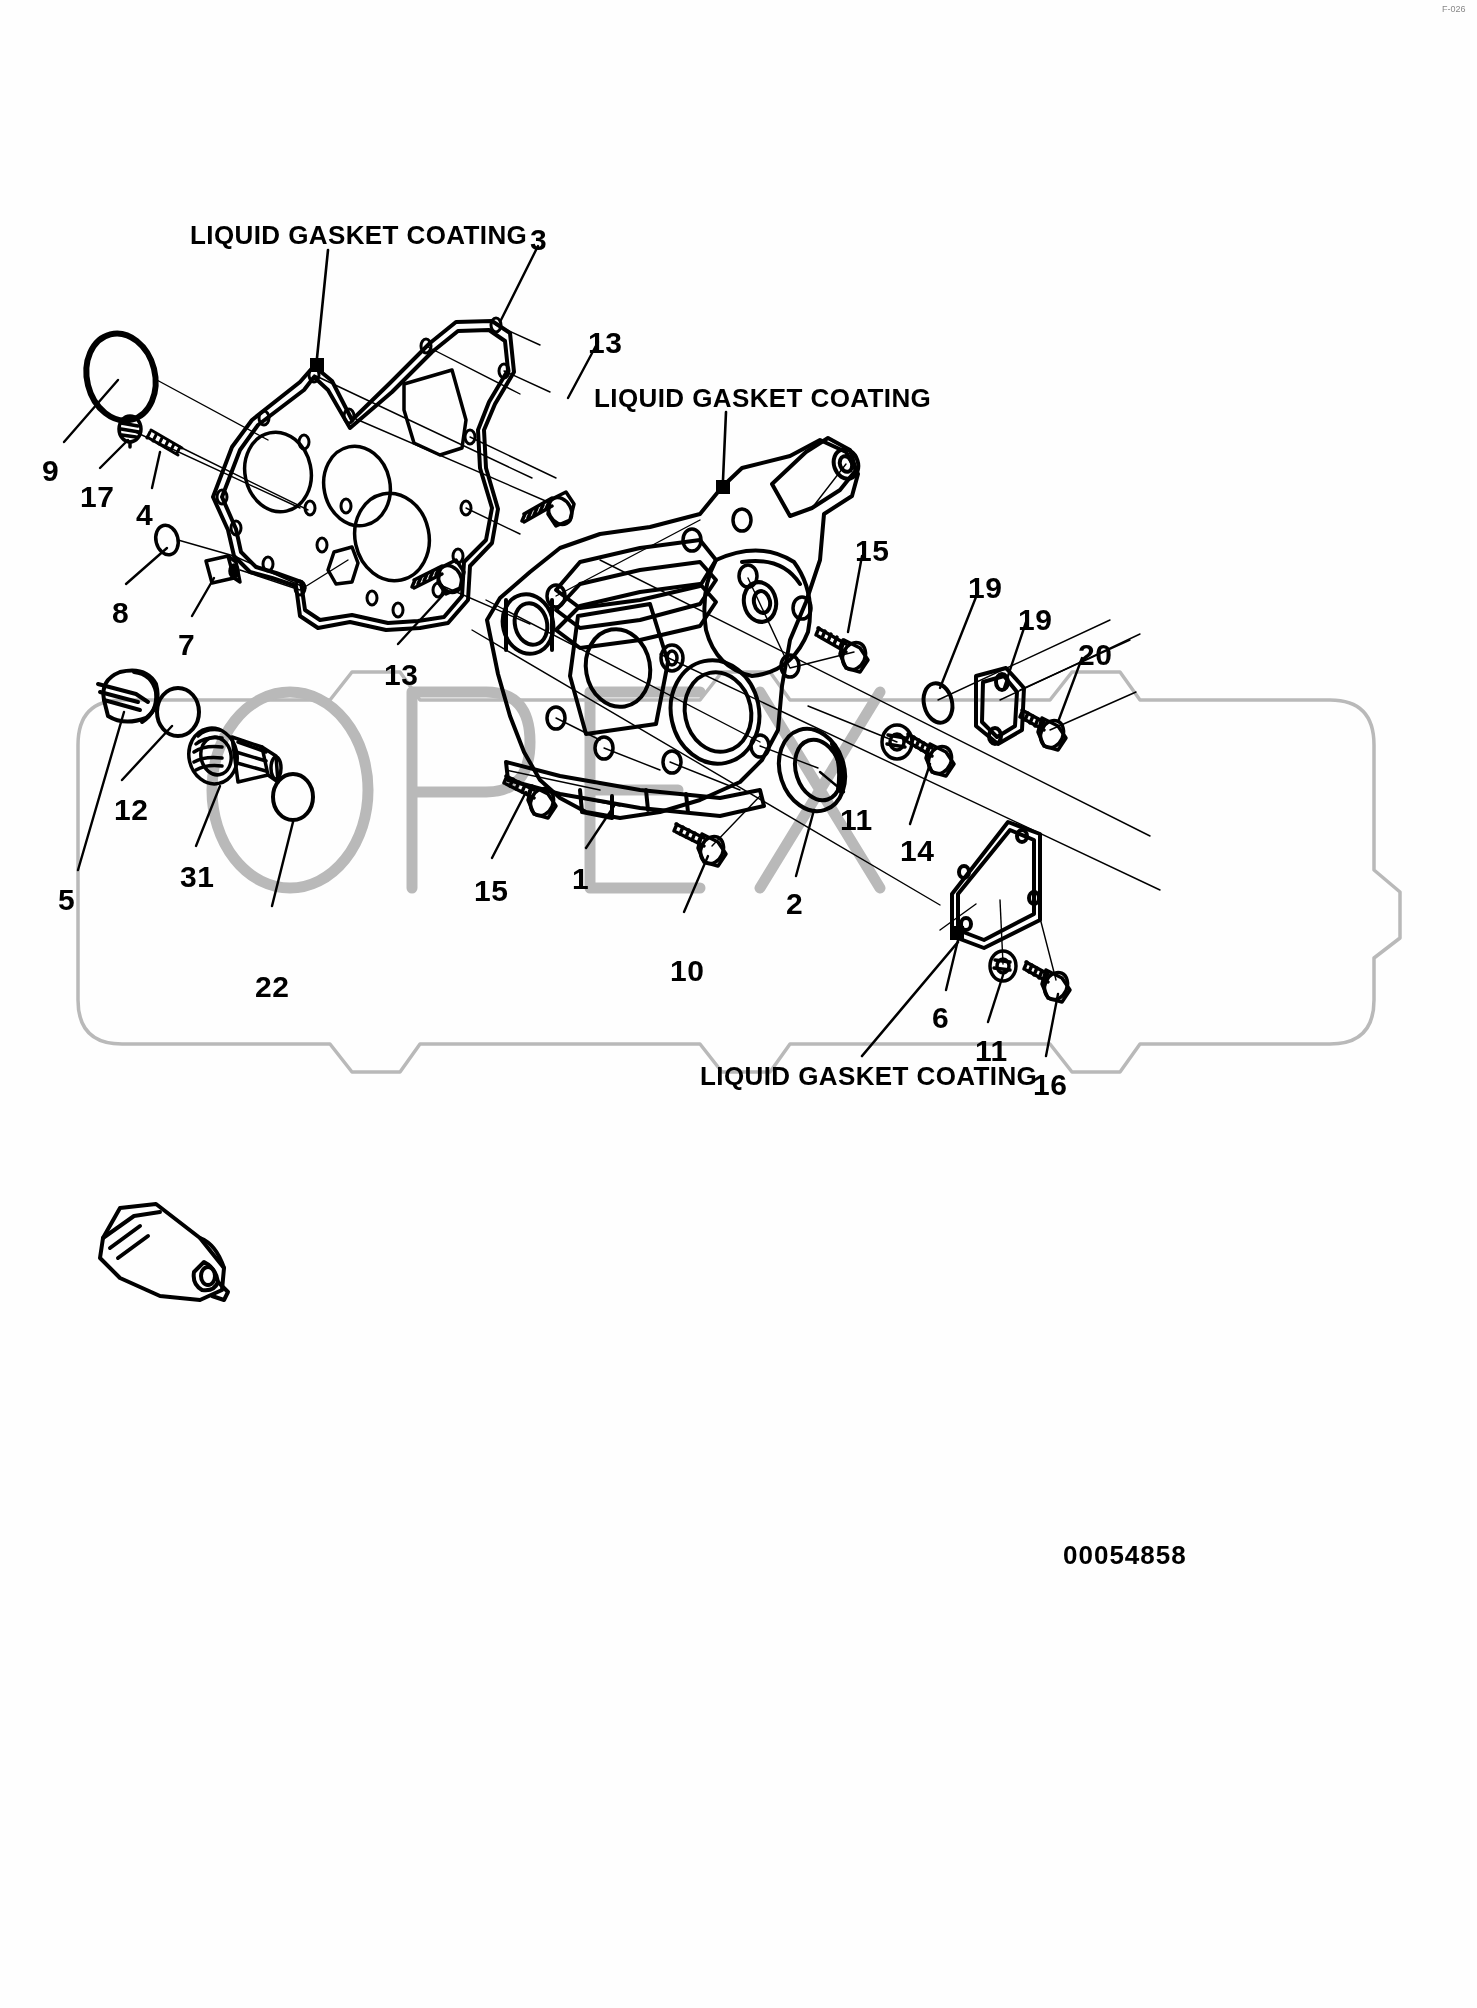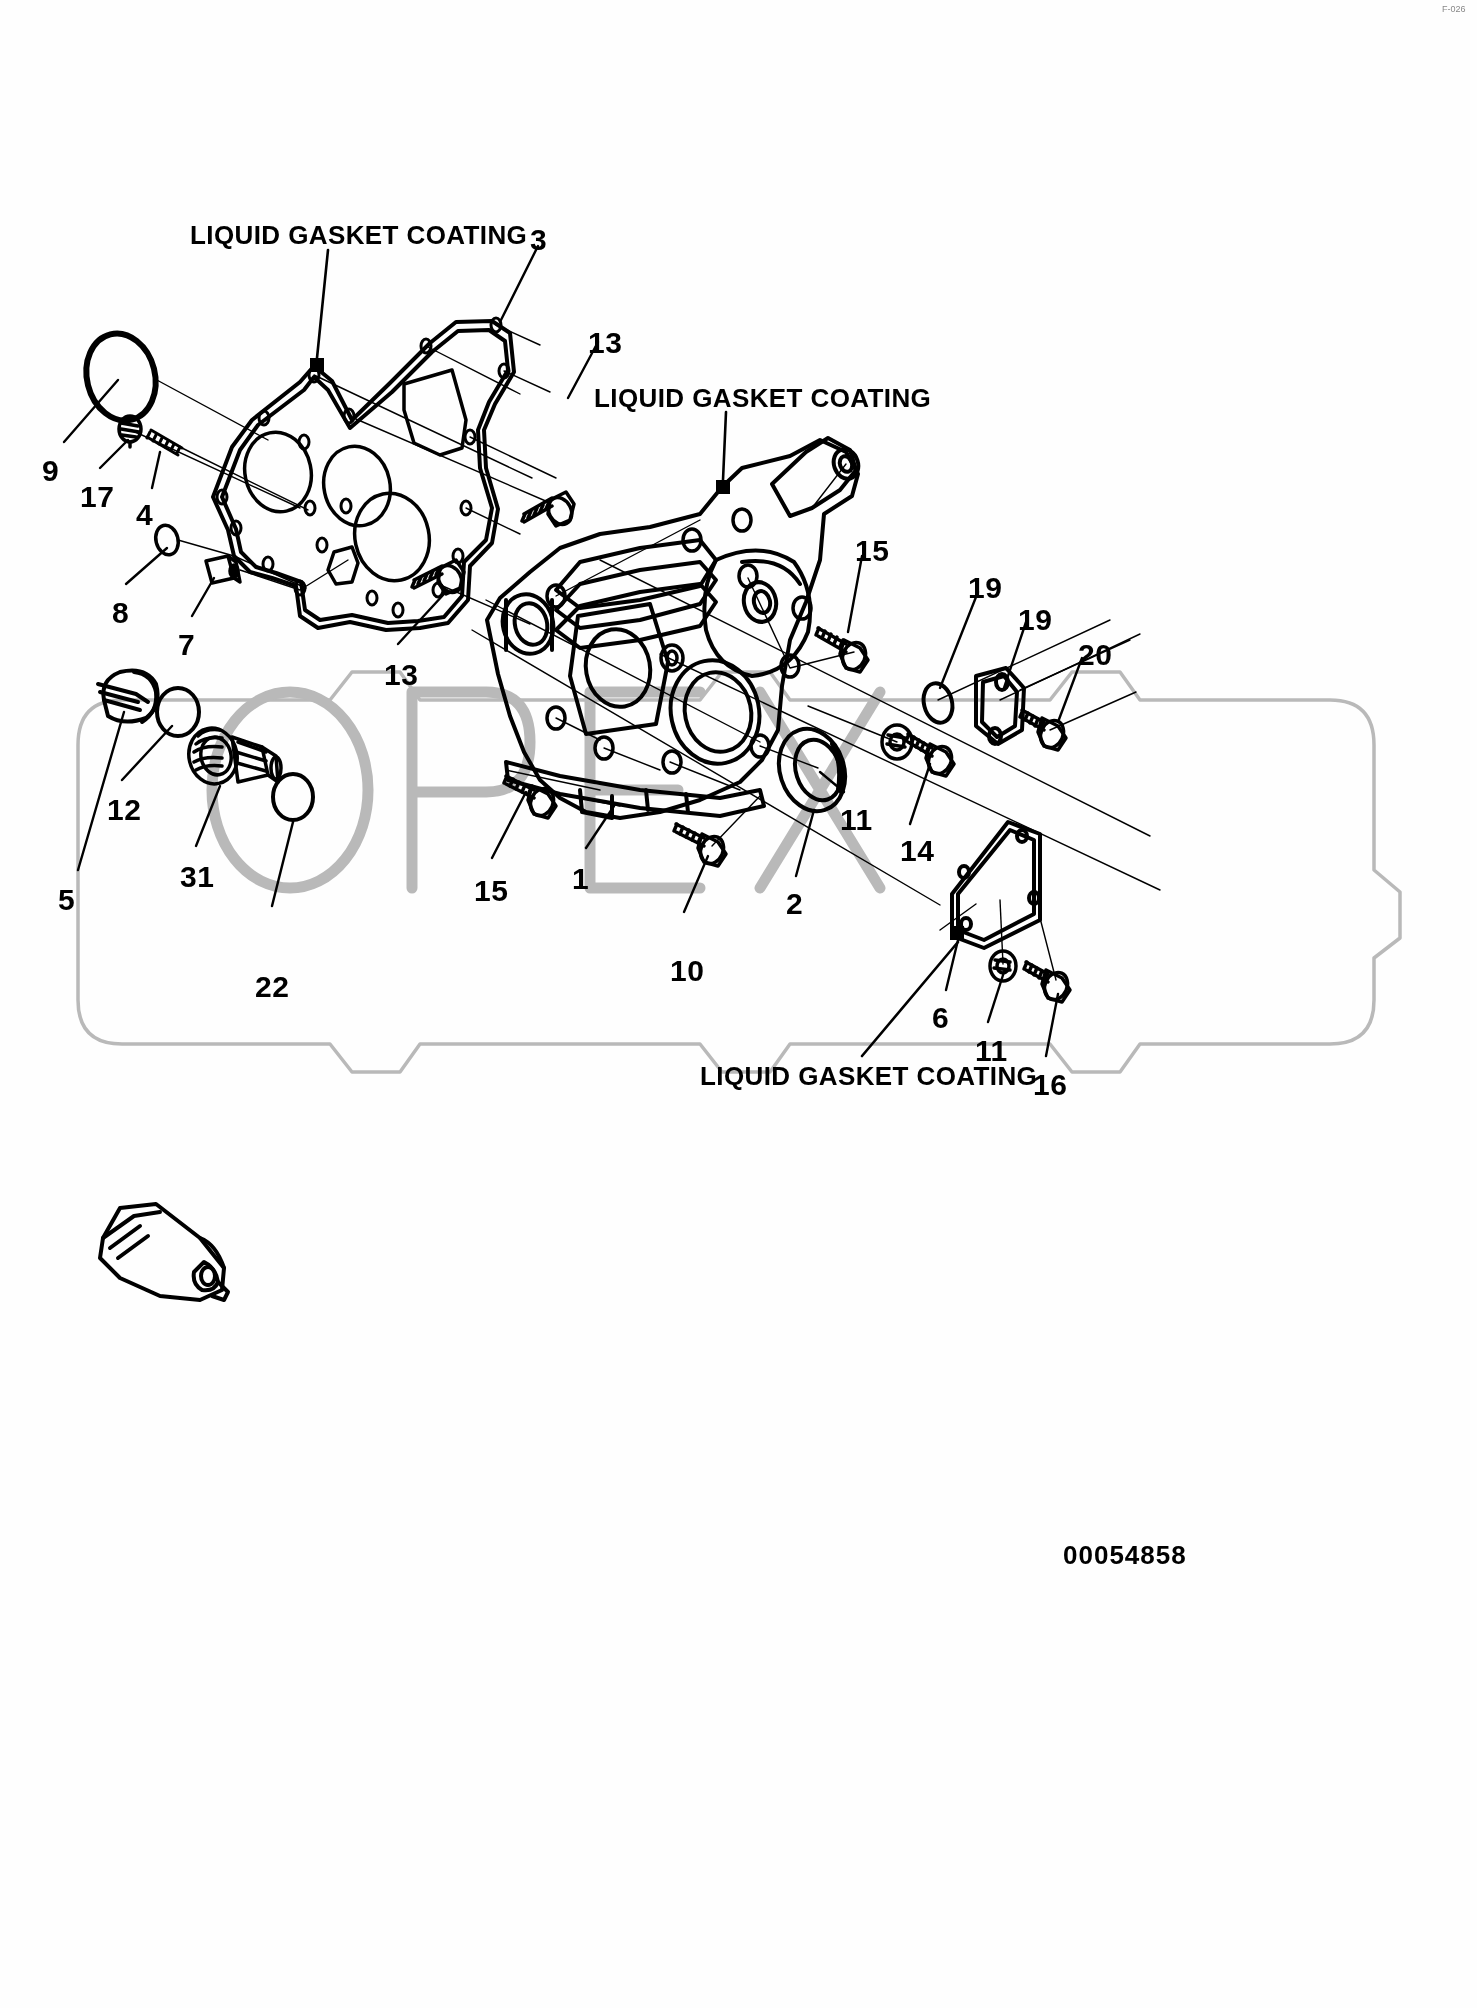--- a/index.html
+++ b/index.html
@@ -410,21 +410,21 @@
     <div class="callout-label" style="left:530px;top:225px;">3</div>
     <div class="callout-label" style="left:136px;top:500px;">4</div>
     <div class="callout-label" style="left:58px;top:885px;">5</div>
     <div class="callout-label" style="left:932px;top:1003px;">6</div>
     <div class="callout-label" style="left:178px;top:630px;">7</div>
     <div class="callout-label" style="left:112px;top:598px;">8</div>
     <div class="callout-label" style="left:42px;top:456px;">9</div>
     <div class="callout-label" style="left:670px;top:956px;">10</div>
     <div class="callout-label" style="left:840px;top:805px;">11</div>
     <div class="callout-label" style="left:975px;top:1036px;">11</div>
-    <div class="callout-label" style="left:107px;top:795px;">12</div>
+    <div class="callout-label" style="left:114px;top:795px;">12</div>
     <div class="callout-label" style="left:588px;top:328px;">13</div>
     <div class="callout-label" style="left:384px;top:660px;">13</div>
     <div class="callout-label" style="left:900px;top:836px;">14</div>
     <div class="callout-label" style="left:855px;top:536px;">15</div>
     <div class="callout-label" style="left:474px;top:876px;">15</div>
     <div class="callout-label" style="left:1033px;top:1070px;">16</div>
     <div class="callout-label" style="left:80px;top:482px;">17</div>
     <div class="callout-label" style="left:1018px;top:605px;">19</div>
     <div class="callout-label" style="left:968px;top:573px;">19</div>
     <div class="callout-label" style="left:1078px;top:640px;">20</div>

